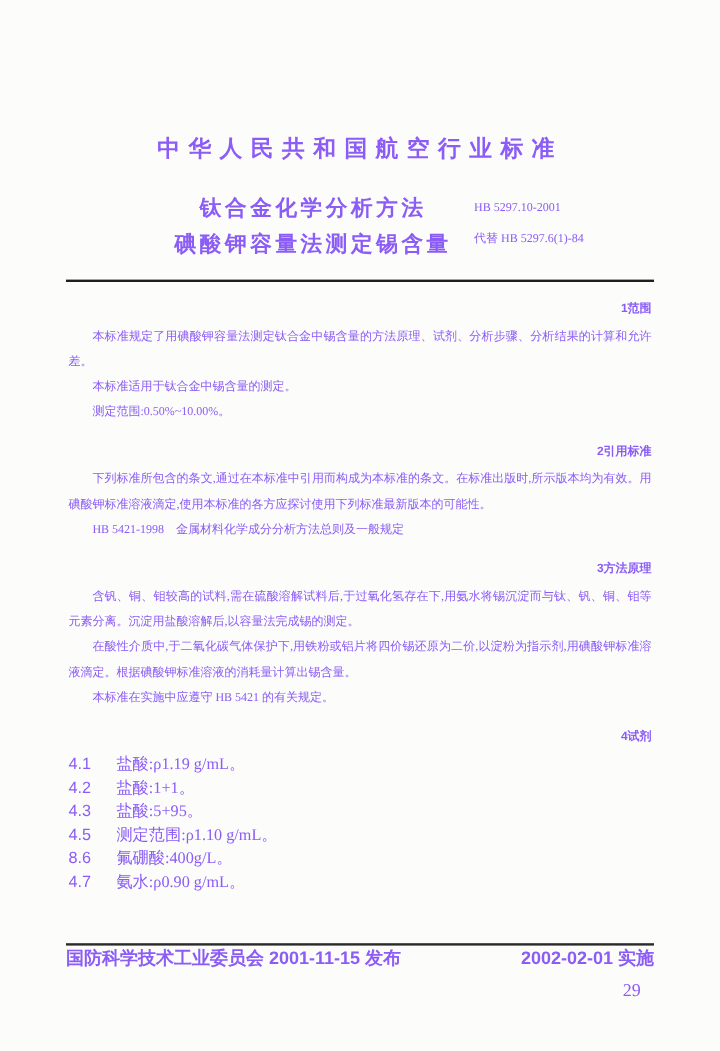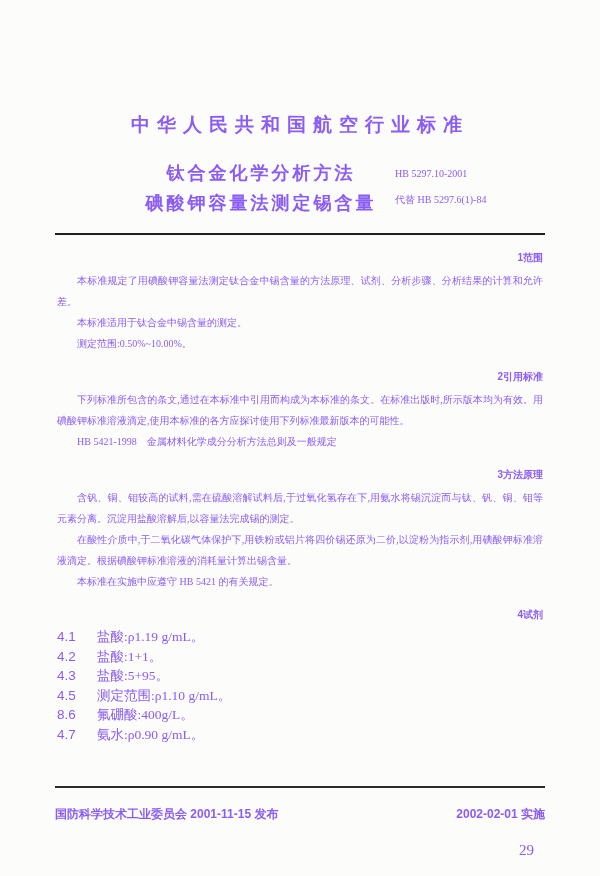--- a/index.html
+++ b/index.html
@@ -85,32 +85,32 @@
     font-family: "Liberation Sans", sans-serif;
   }
 
   
   .footer {
     position: absolute;
     left: 55px;
     right: 55px;
     top: 786px;
     border-top: 2px solid #2a2a2a;
-    padding-top: 18px;
+    padding-top: 1px;
     display: flex;
     justify-content: space-between;
     font-family: "Liberation Sans", sans-serif;
     font-weight: bold;
-    font-size: 12px;
+    font-size: 15px;
     white-space: nowrap;
     text-align: center;
   }
   .page-number {
     position: absolute;
-    top: 842px;
+    top: 818px;
     right: 66px;
     font-size: 15px;
   }
 </style>
 </head>
 <body>
 
 <div class="page">
 
   <div>

